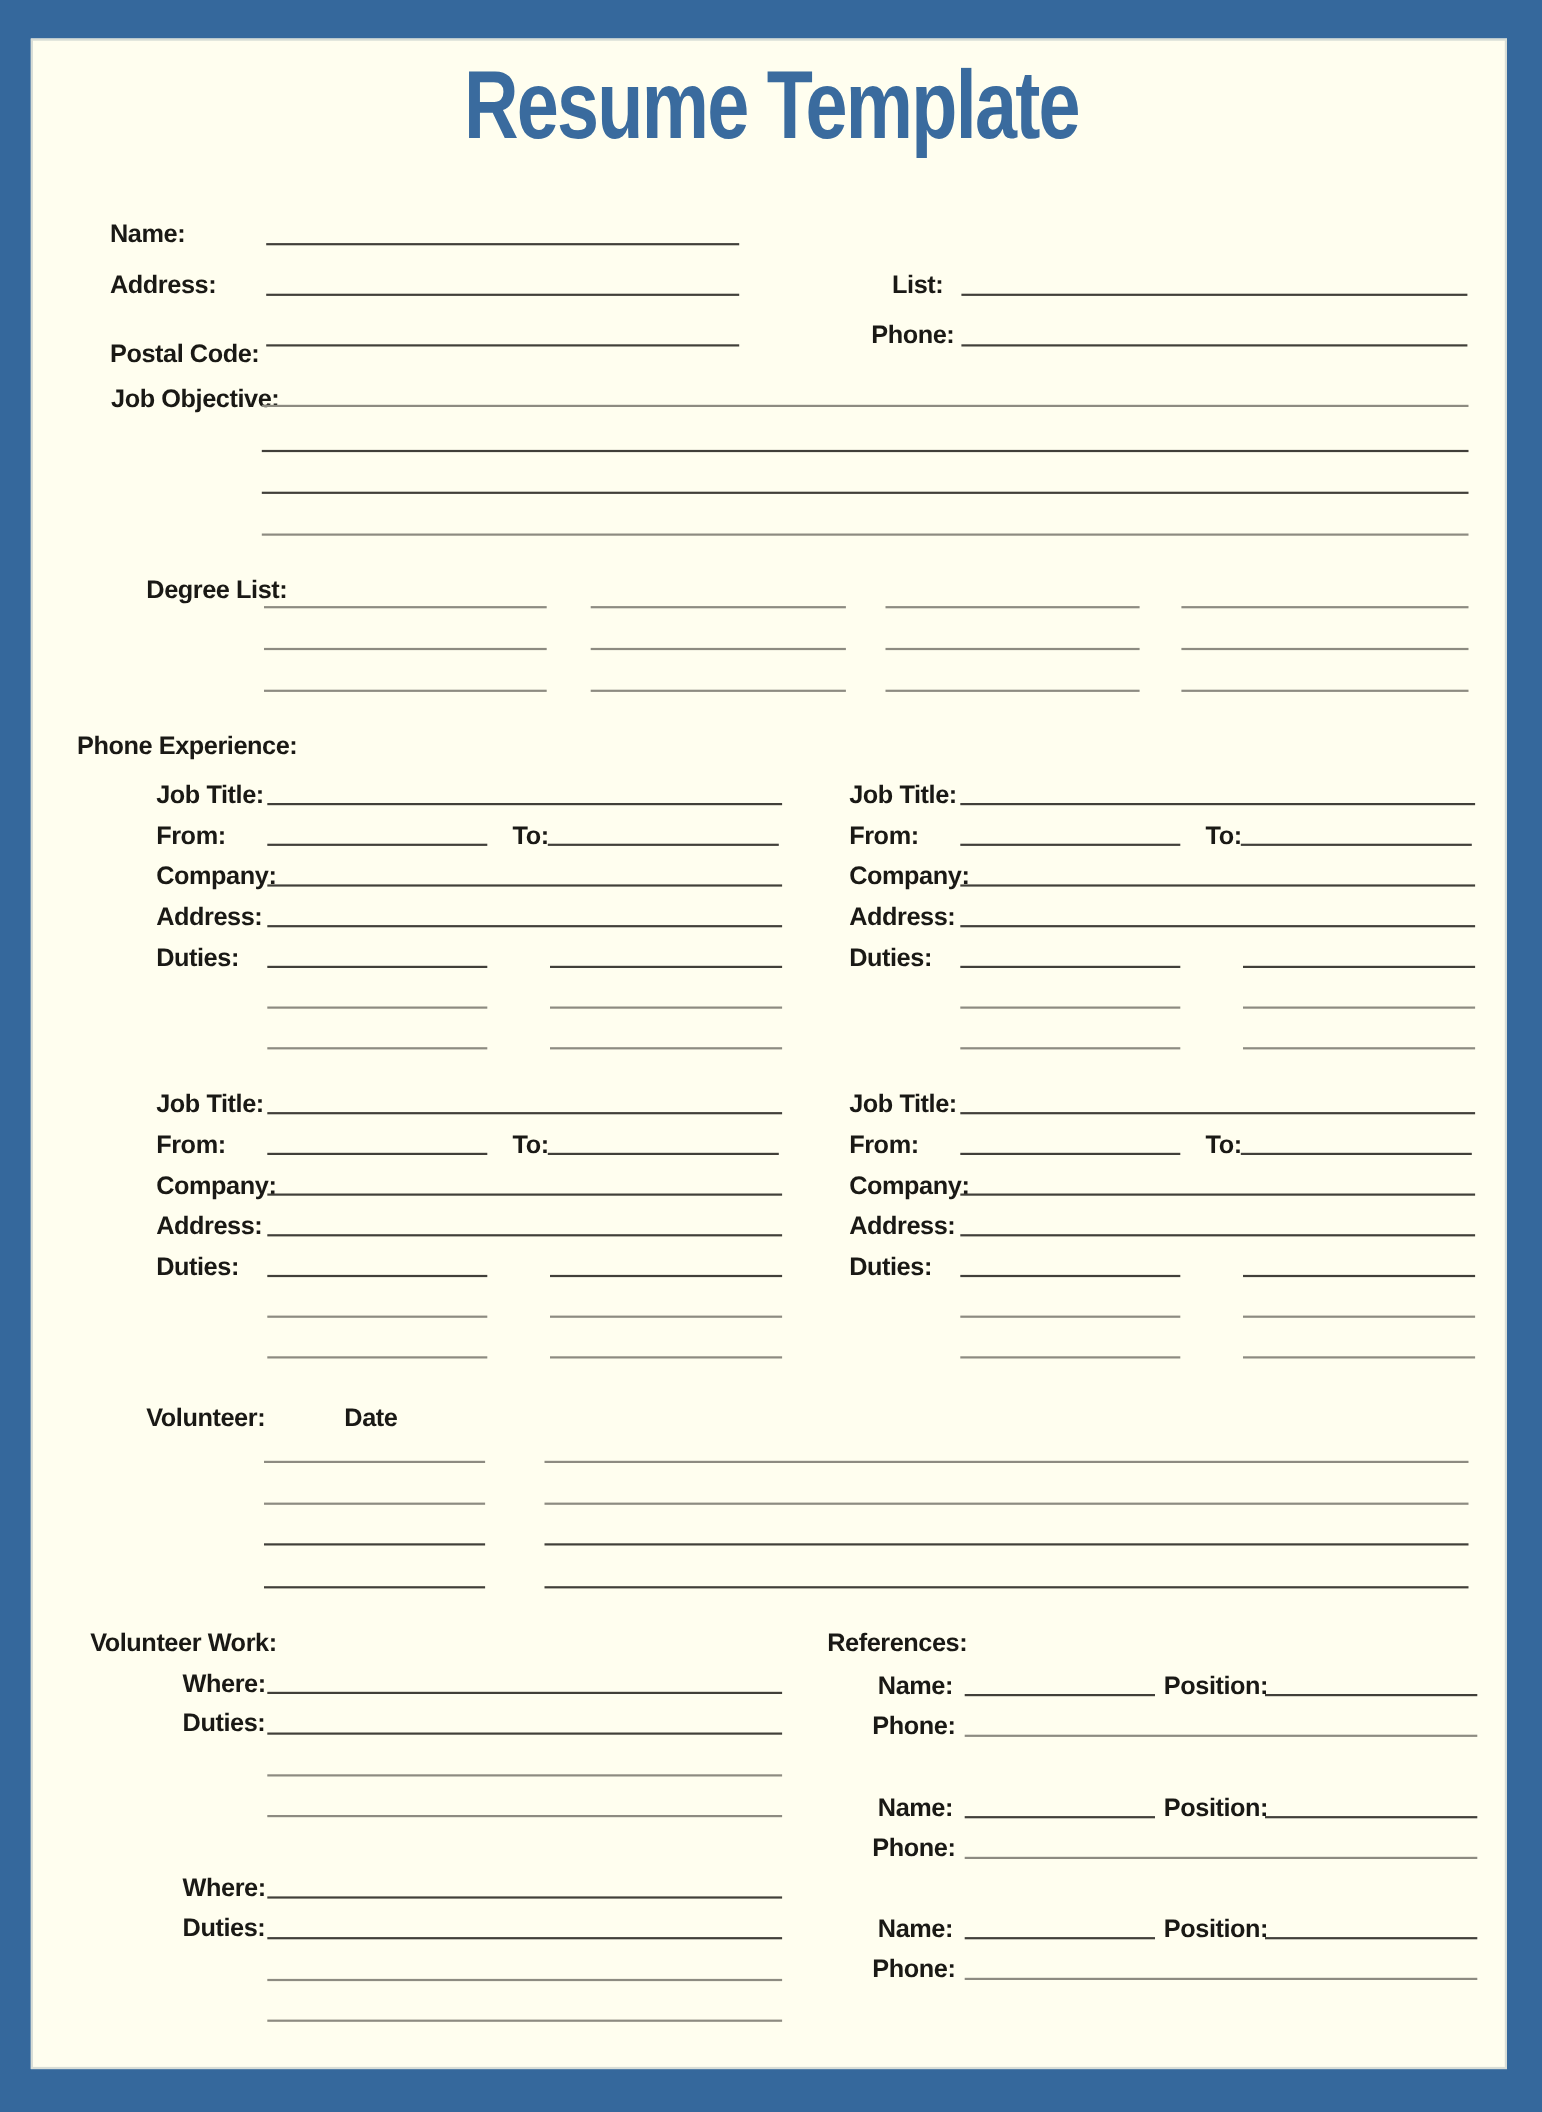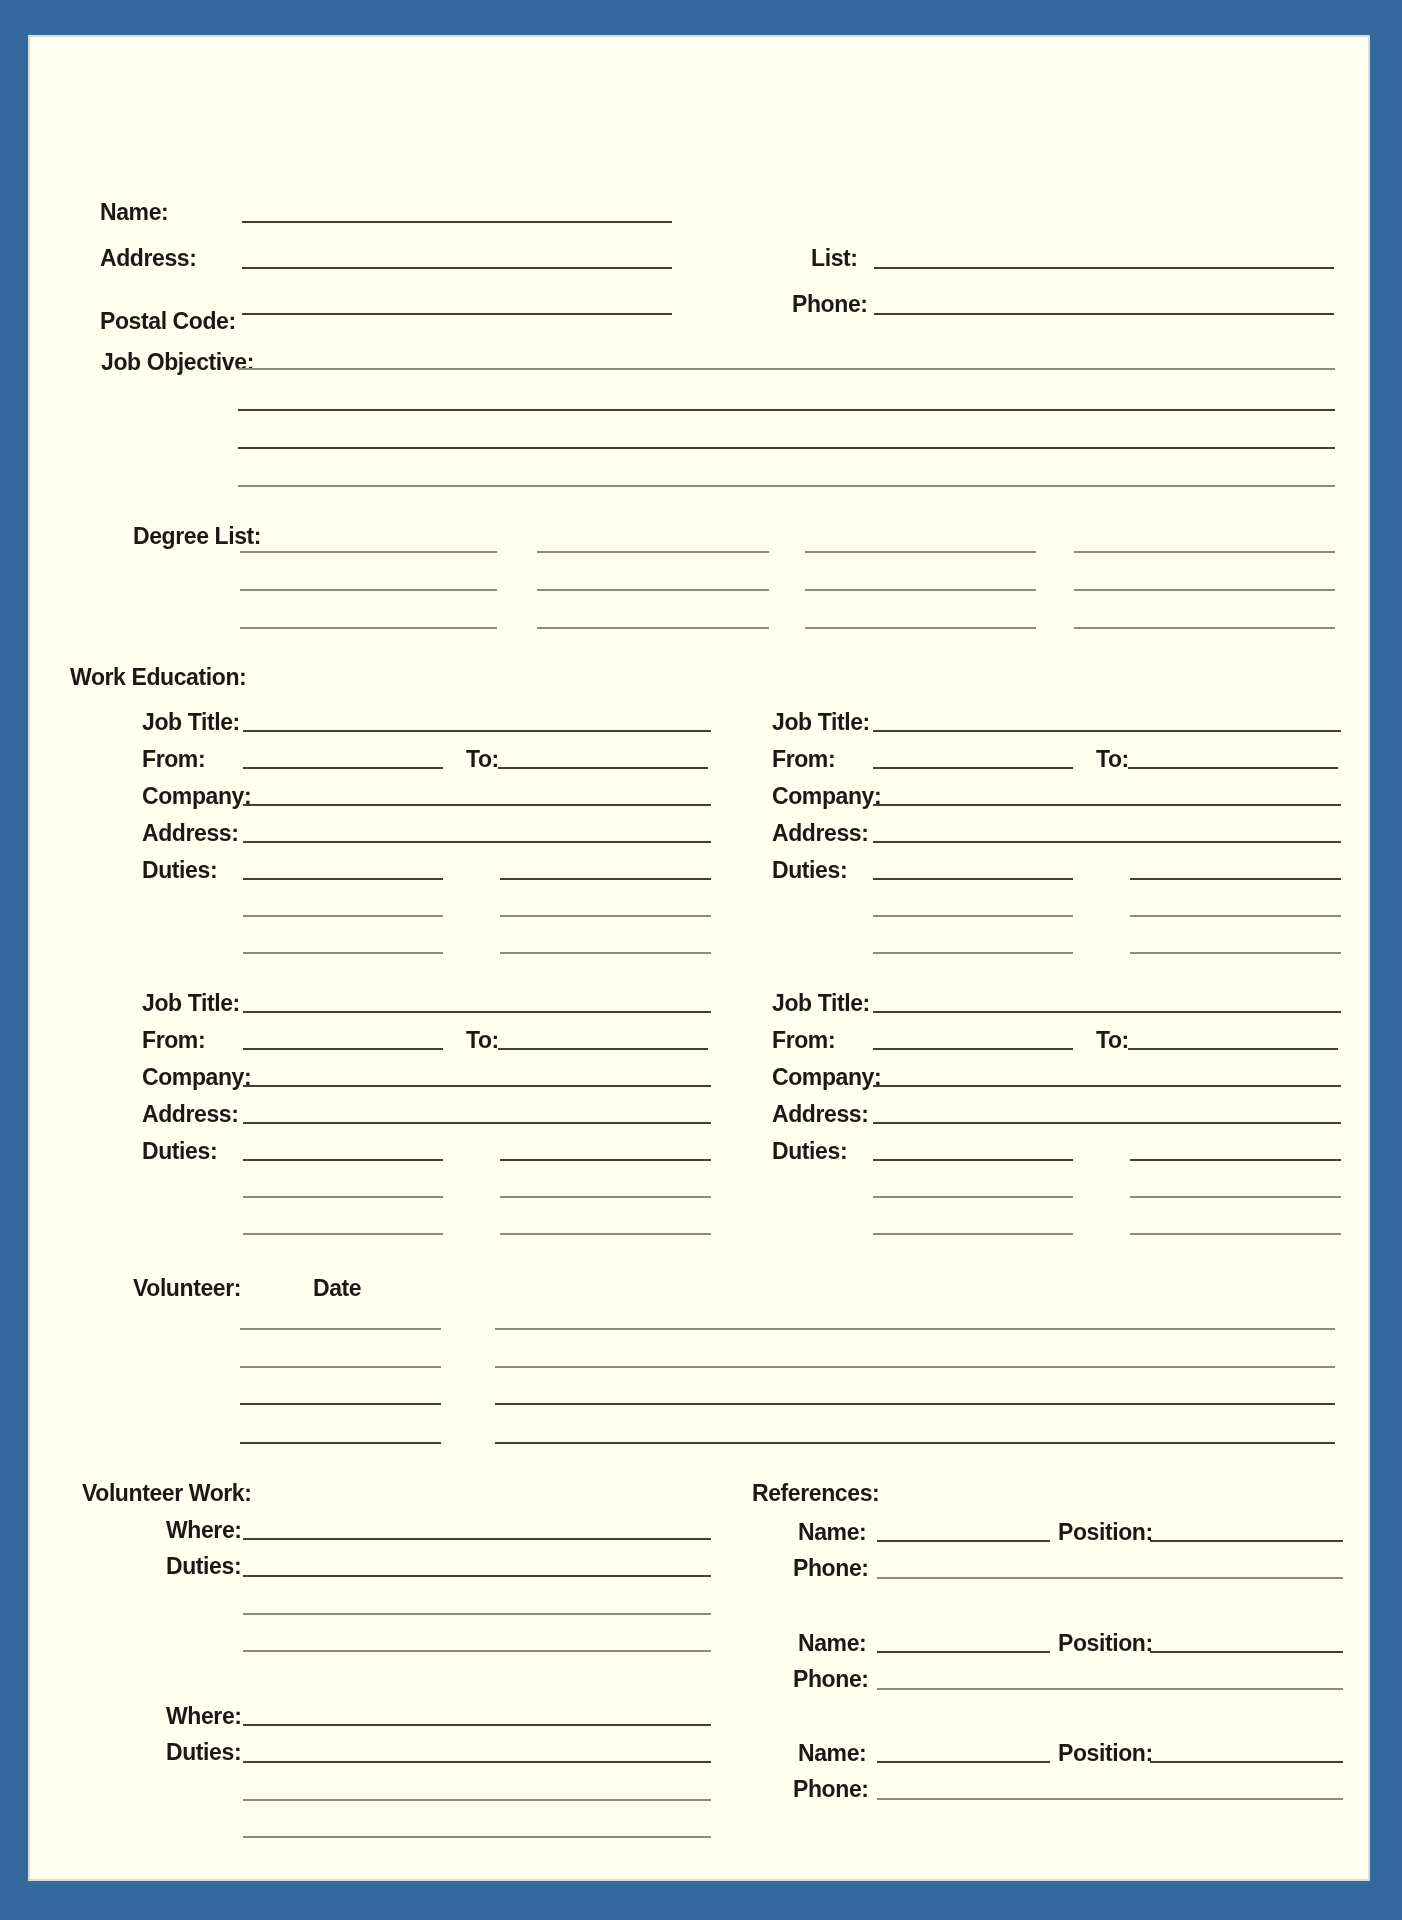--- a/index.html
+++ b/index.html
@@ -27,20 +27,21 @@
   .refblk{position:absolute;width:560px;height:80px;}
   .volblk{position:absolute;width:560px;height:150px;}
   .blk .lbl,.refblk .lbl,.volblk .lbl,.blk .ln,.refblk .ln,.volblk .ln{position:absolute;}
 </style>
 </head>
 <body>
 
 <div class="canvas">
   <div class="paper"></div>
 
+  <h1 class="title"><span>Resume Template</span></h1>
 
   <div class="lbl" style="left:100px;top:197px;">Name:</div>
   <div class="ln" style="left:242px;top:221px;width:430px;"></div>
 
   <div class="lbl" style="left:100px;top:243px;">Address:</div>
   <div class="ln" style="left:242px;top:267px;width:430px;"></div>
 
   <div class="lbl" style="left:100px;top:306px;">Postal Code:</div>
   <div class="ln" style="left:242px;top:313px;width:430px;"></div>
 
@@ -63,21 +64,21 @@
   <div class="ln lt" style="left:1074px;top:551px;width:261px;"></div>
   <div class="ln lt" style="left:240px;top:589px;width:257px;"></div>
   <div class="ln lt" style="left:537px;top:589px;width:232px;"></div>
   <div class="ln lt" style="left:805px;top:589px;width:231px;"></div>
   <div class="ln lt" style="left:1074px;top:589px;width:261px;"></div>
   <div class="ln lt" style="left:240px;top:627px;width:257px;"></div>
   <div class="ln lt" style="left:537px;top:627px;width:232px;"></div>
   <div class="ln lt" style="left:805px;top:627px;width:231px;"></div>
   <div class="ln lt" style="left:1074px;top:627px;width:261px;"></div>
 
-  <div class="lbl" style="left:70px;top:662px;">Work Education:</div>
+  <div class="lbl" style="left:70px;top:662px;">Phone Experience:</div>
 
   <div class="blk" style="left:142px;top:707px;">
     <div class="lbl" style="left:0;top:0;">Job Title:</div>
     <div class="ln" style="left:101px;top:23px;width:468px;"></div>
     <div class="lbl" style="left:0;top:37px;">From:</div>
     <div class="ln" style="left:101px;top:60px;width:200px;"></div>
     <div class="lbl" style="left:324px;top:37px;">To:</div>
     <div class="ln" style="left:356px;top:60px;width:210px;"></div>
     <div class="lbl" style="left:0;top:74px;">Company:</div>
     <div class="ln" style="left:101px;top:97px;width:468px;"></div>

